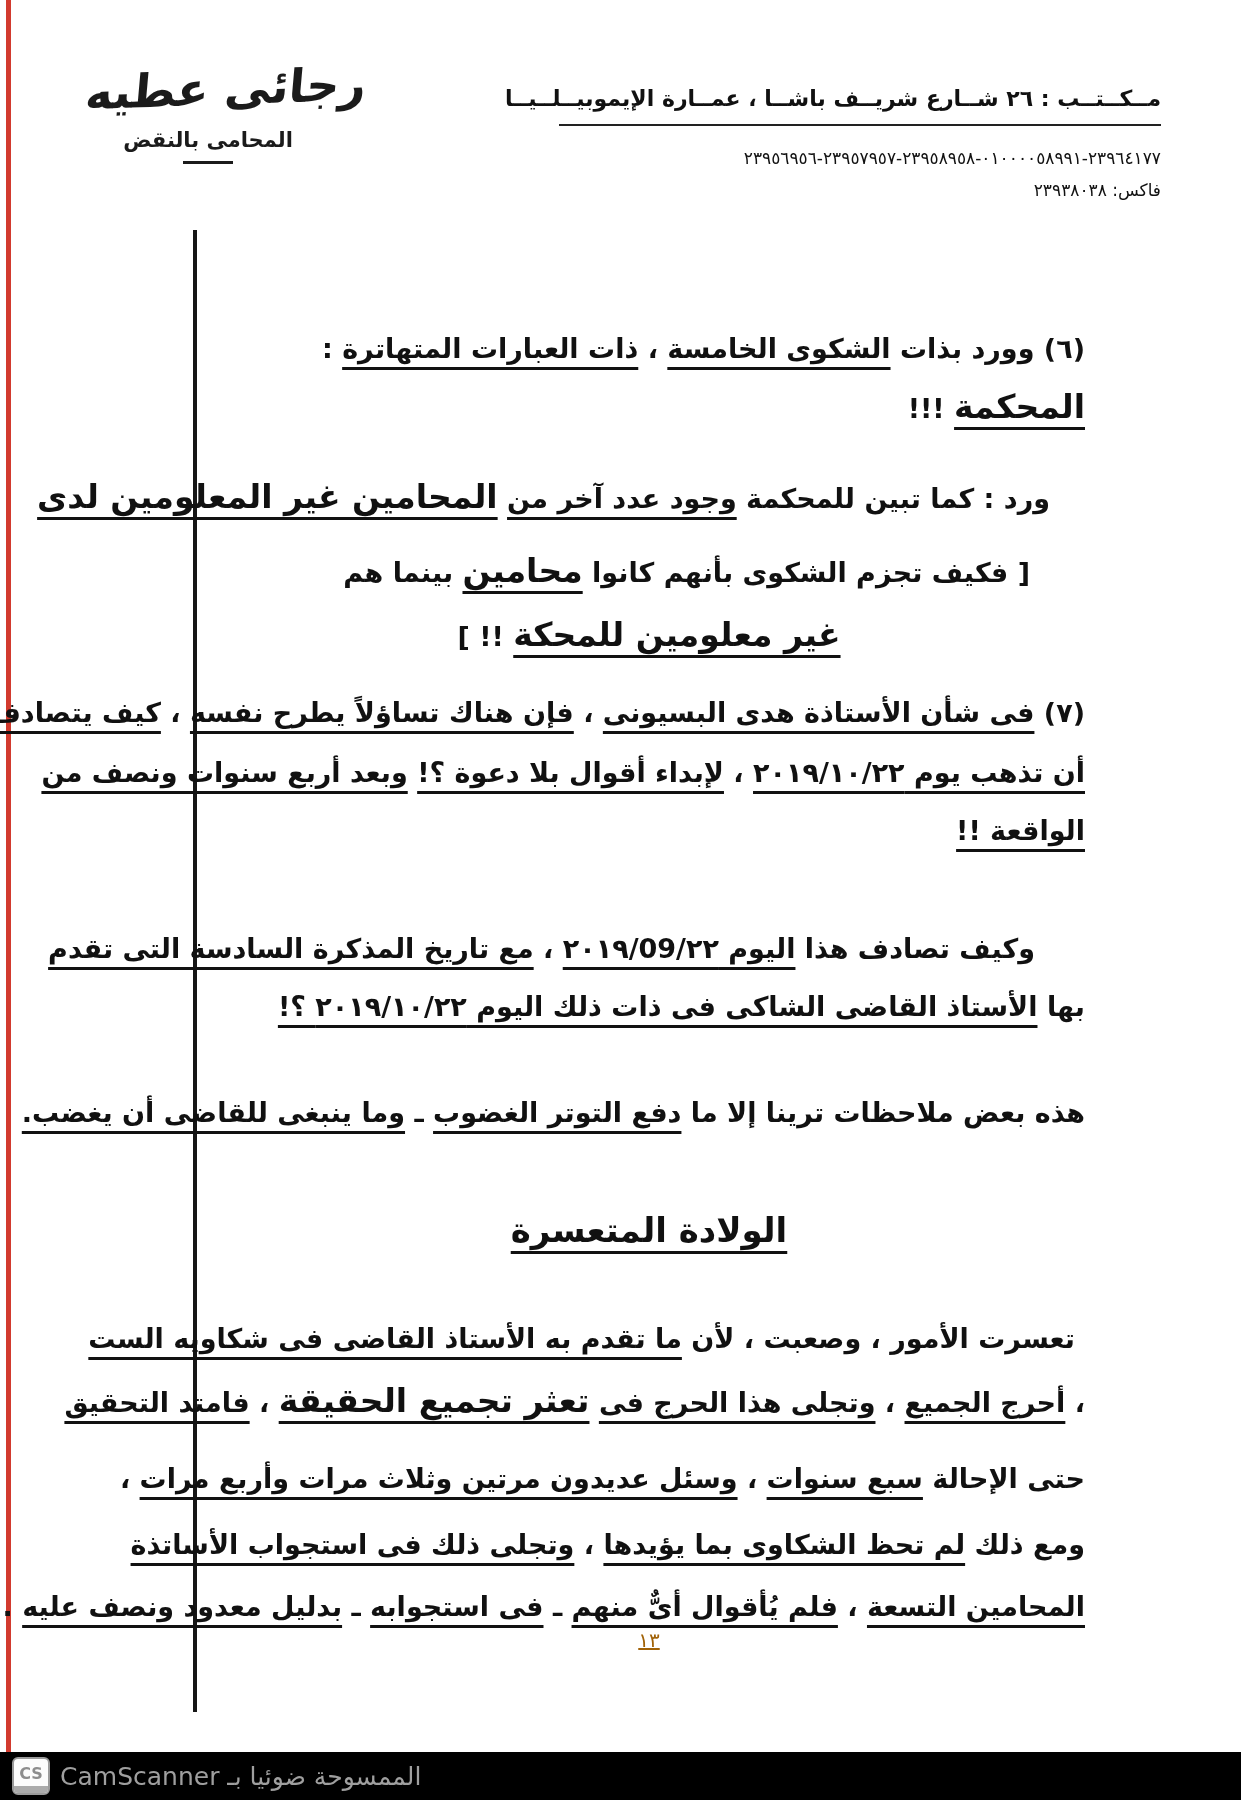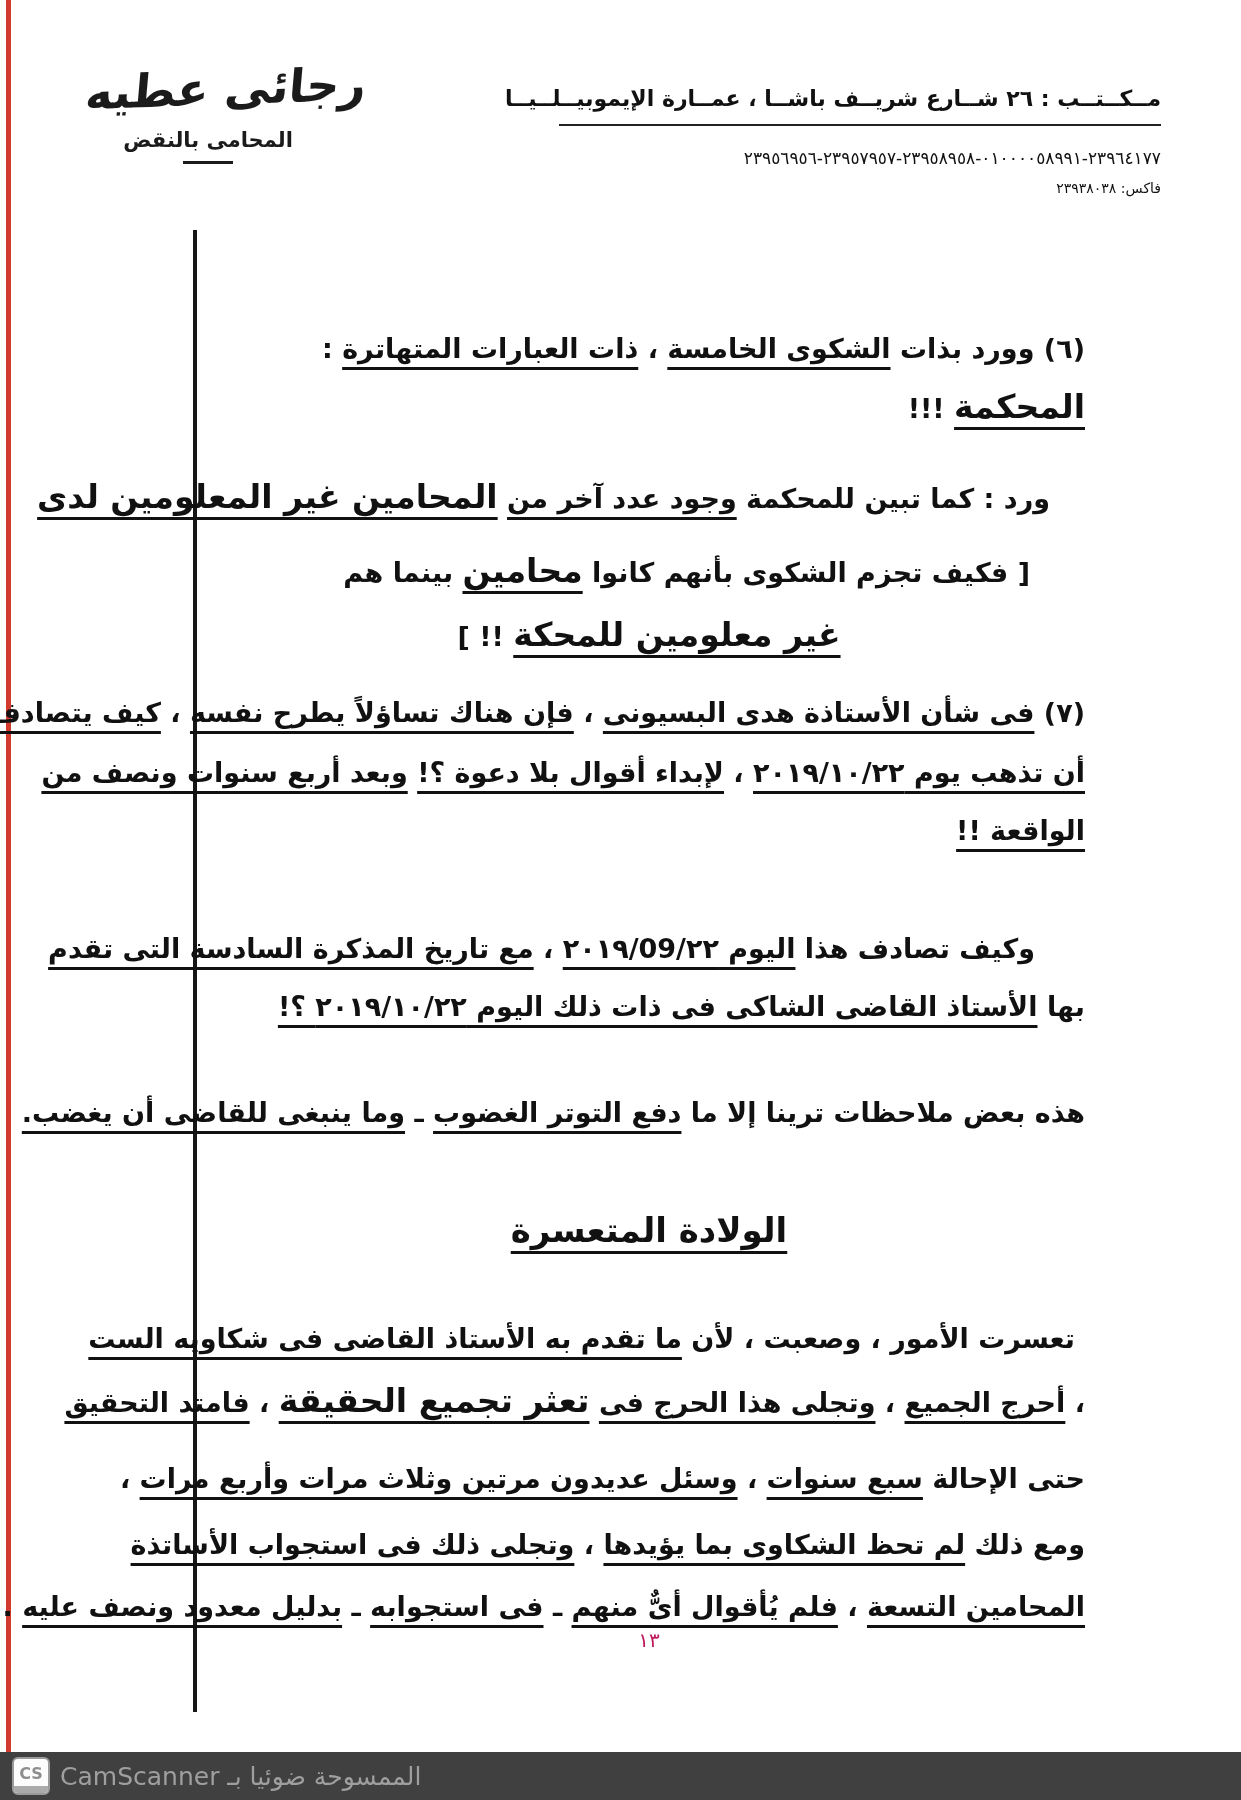--- a/index.html
+++ b/index.html
@@ -16,37 +16,37 @@
   .logo-name { font-size:46px; font-weight:bold; letter-spacing:-2px;
                transform:skewX(-7deg) rotate(-2deg); white-space:nowrap; }
   .logo-sub  { margin-top:12px; font-size:21px; font-weight:bold; }
   .logo-dash { width:50px; height:3px; background:#1b1b1b; margin:9px auto 0; }
 
   
   .header-right { position:absolute; right:80px; top:86px; width:620px; text-align:right; direction:rtl; }
   .office { font-size:22px; font-weight:bold; white-space:nowrap; }
   .header-rule { margin-top:13px; height:2px; background:#222; width:602px; }
   .phones { direction:ltr; text-align:right; margin-top:22px; font-size:17px; letter-spacing:2px; white-space:nowrap; }
-  .fax    { margin-top:12px; font-size:14px; }
+  .fax    { margin-top:12px; font-size:17px; }
 
   
   .body-text { position:absolute; top:320px; right:156px; width:872px;
                direction:rtl; text-align:right; font-weight:bold; font-size:27px; }
   .line   { line-height:58px; white-space:nowrap; }
   .center { text-align:center; }
   .heading{ font-size:34px; line-height:72px; }
   .u   { text-decoration:underline; text-decoration-thickness:3px; text-underline-offset:9px; }
   .big { font-size:33px; }
 
   .pagenum { position:absolute; top:1628px; right:156px; width:872px;
-             text-align:center; font-size:20px; color:#be185d; }
+             text-align:center; font-size:20px; color:#a16207;text-decoration:underline; }
 
   
   .footer { position:absolute; left:0; top:1752px; width:1241px; height:48px;
-            background:#404040; display:flex; align-items:center; }
+            background:#000000; display:flex; align-items:center; }
   .cs-logo { position:relative; width:34px; height:34px; margin-left:12px; flex:0 0 auto;
              background:#fcfcfc; border:2px solid #9b9b9b; border-radius:6px;
              display:flex; align-items:center; justify-content:center;
              font-size:16px; font-weight:bold; color:#8d8d8d; }
   .cs-logo::after { content:""; position:absolute; bottom:0; left:0; right:0; height:7px;
                     background:#ababab; border-radius:0 0 4px 4px; }
   .cs-label { position:relative; z-index:1; margin-bottom:5px; }
   .footer-text { margin-left:10px; direction:rtl; color:#9f9f9f; font-size:25px; }
 </style>
 </head>

